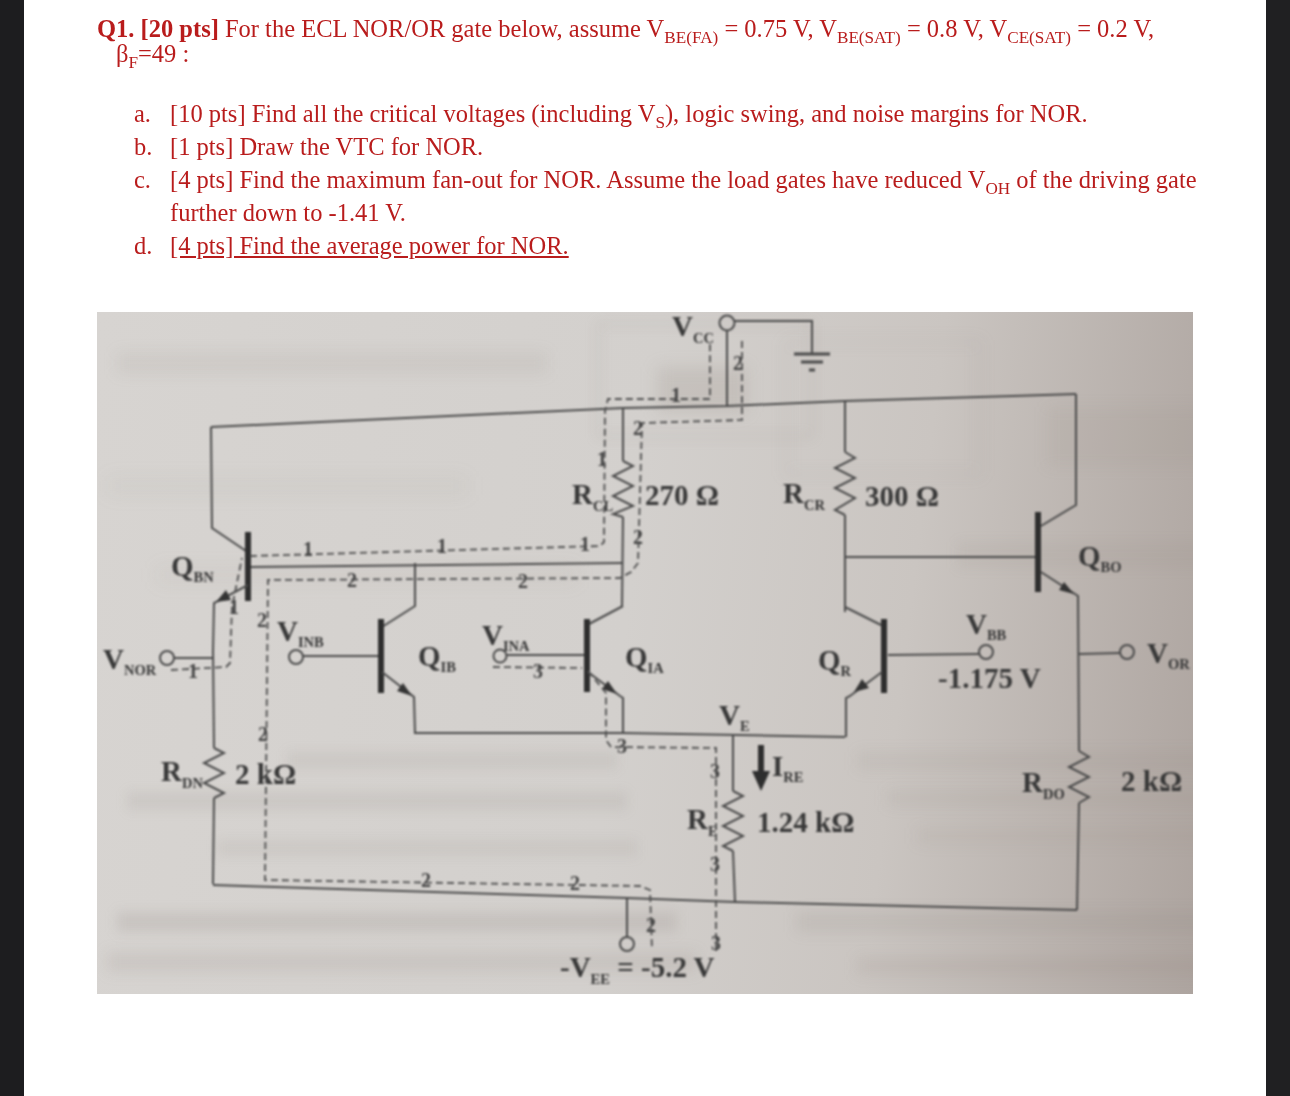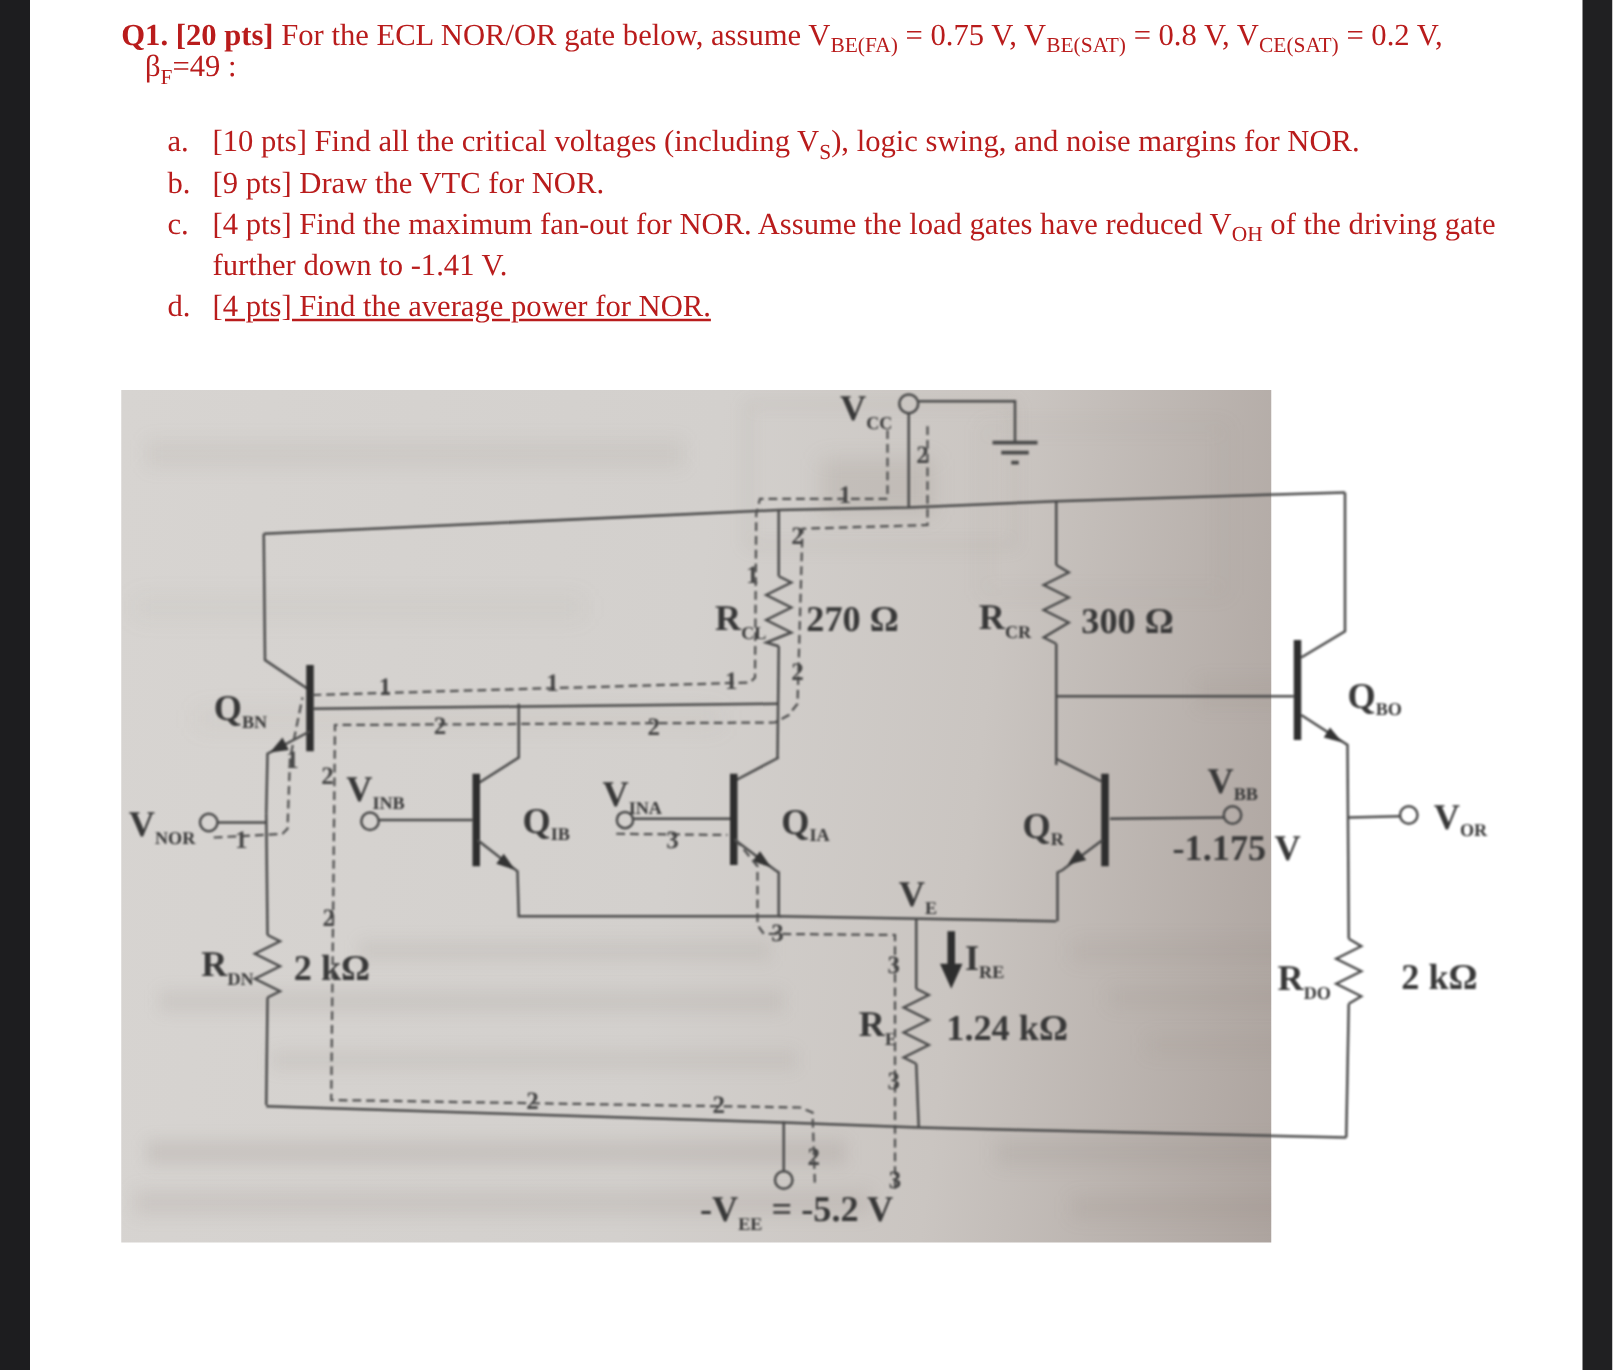--- a/index.html
+++ b/index.html
@@ -17,31 +17,31 @@
 <div class="abs" style="left:1266px;top:0;width:24px;height:1096px;background:#202022;"></div>
 
 <div class="abs txt" style="left:97px;top:15px;"><b>Q1. [20 pts]</b> For the ECL NOR/OR gate below, assume V<sub>BE(FA)</sub> = 0.75 V, V<sub>BE(SAT)</sub> = 0.8 V, V<sub>CE(SAT)</sub> = 0.2 V,</div>
 
 <div class="abs txt" style="left:97px;top:40px;margin-left:19px;">β<sub>F</sub>=49 :</div>
 
 <div class="abs txt" style="left:134px;top:100px;">a.</div>
 <div class="abs txt" style="left:170px;top:100px;text-align:right;">[10 pts] Find all the critical voltages (including V<sub>S</sub>), logic swing, and noise margins for NOR.</div>
 
 <div class="abs txt" style="left:134px;top:133px;">b.</div>
-<div class="abs txt" style="left:170px;top:133px;">[9 pts] Draw the VTC for NOR.</div>
+<div class="abs txt" style="left:170px;top:133px;">[1 pts] Draw the VTC for NOR.</div>
 
 <div class="abs txt" style="left:134px;top:166px;">c.</div>
 <div class="abs txt" style="left:170px;top:166px;">[4 pts] Find the maximum fan-out for NOR. Assume the load gates have reduced V<sub>OH</sub> of the driving gate</div>
 
 <div class="abs txt" style="left:170px;top:199px;">further down to -1.41 V.</div>
 
 <div class="abs txt" style="left:134px;top:232px;">d.</div>
 <div class="abs txt" style="left:170px;top:232px;text-decoration:underline;">[4 pts] Find the average power for NOR.</div>
 
-<div class="abs" id="photo" style="left:97px;top:312px;width:920px;height:682px;
+<div class="abs" id="photo" style="left:97px;top:312px;width:1096px;height:682px;
      background:linear-gradient(97deg,#d7d4d1 0%,#d3d0cd 48%,#cac5c1 72%,#ada49f 100%);">
 
 <div style="position:absolute;inset:0;overflow:hidden;">
 <div style="position:absolute;left:500px;top:10px;width:210px;height:110px;border:3px solid rgba(145,135,128,0.22);filter:blur(6px);"></div>
 <div style="position:absolute;left:688px;top:28px;width:190px;height:130px;border:3px solid rgba(145,135,128,0.17);filter:blur(7px);"></div>
 <div style="position:absolute;left:560px;top:55px;width:90px;height:45px;background:rgba(150,138,130,0.20);filter:blur(8px);"></div>
 <div style="position:absolute;left:20px;top:40px;width:430px;height:22px;background:rgba(148,138,131,0.11);filter:blur(7px);"></div>
 <div style="position:absolute;left:10px;top:165px;width:360px;height:18px;background:rgba(148,138,131,0.07);filter:blur(9px);"></div>
 <div style="position:absolute;left:60px;top:255px;width:420px;height:16px;background:rgba(148,138,131,0.08);filter:blur(9px);"></div>
 <div style="position:absolute;left:950px;top:95px;width:200px;height:60px;background:rgba(140,128,120,0.09);filter:blur(7px);"></div>

